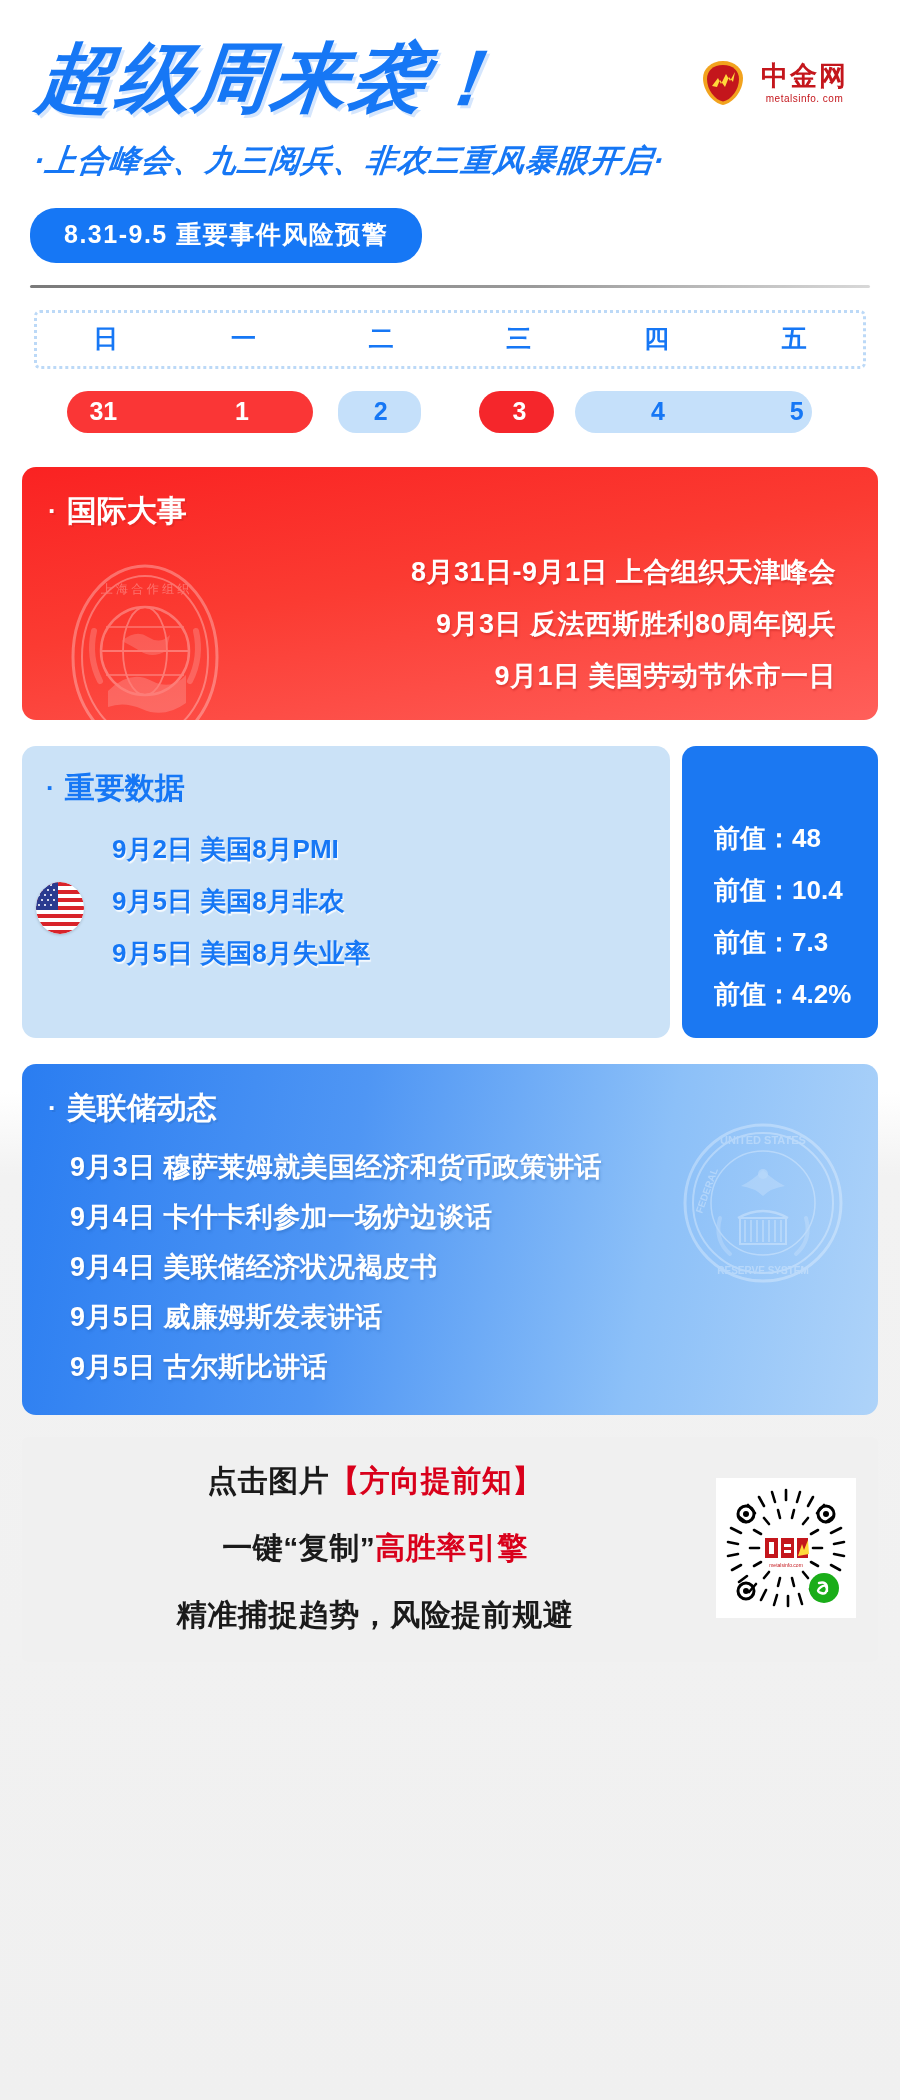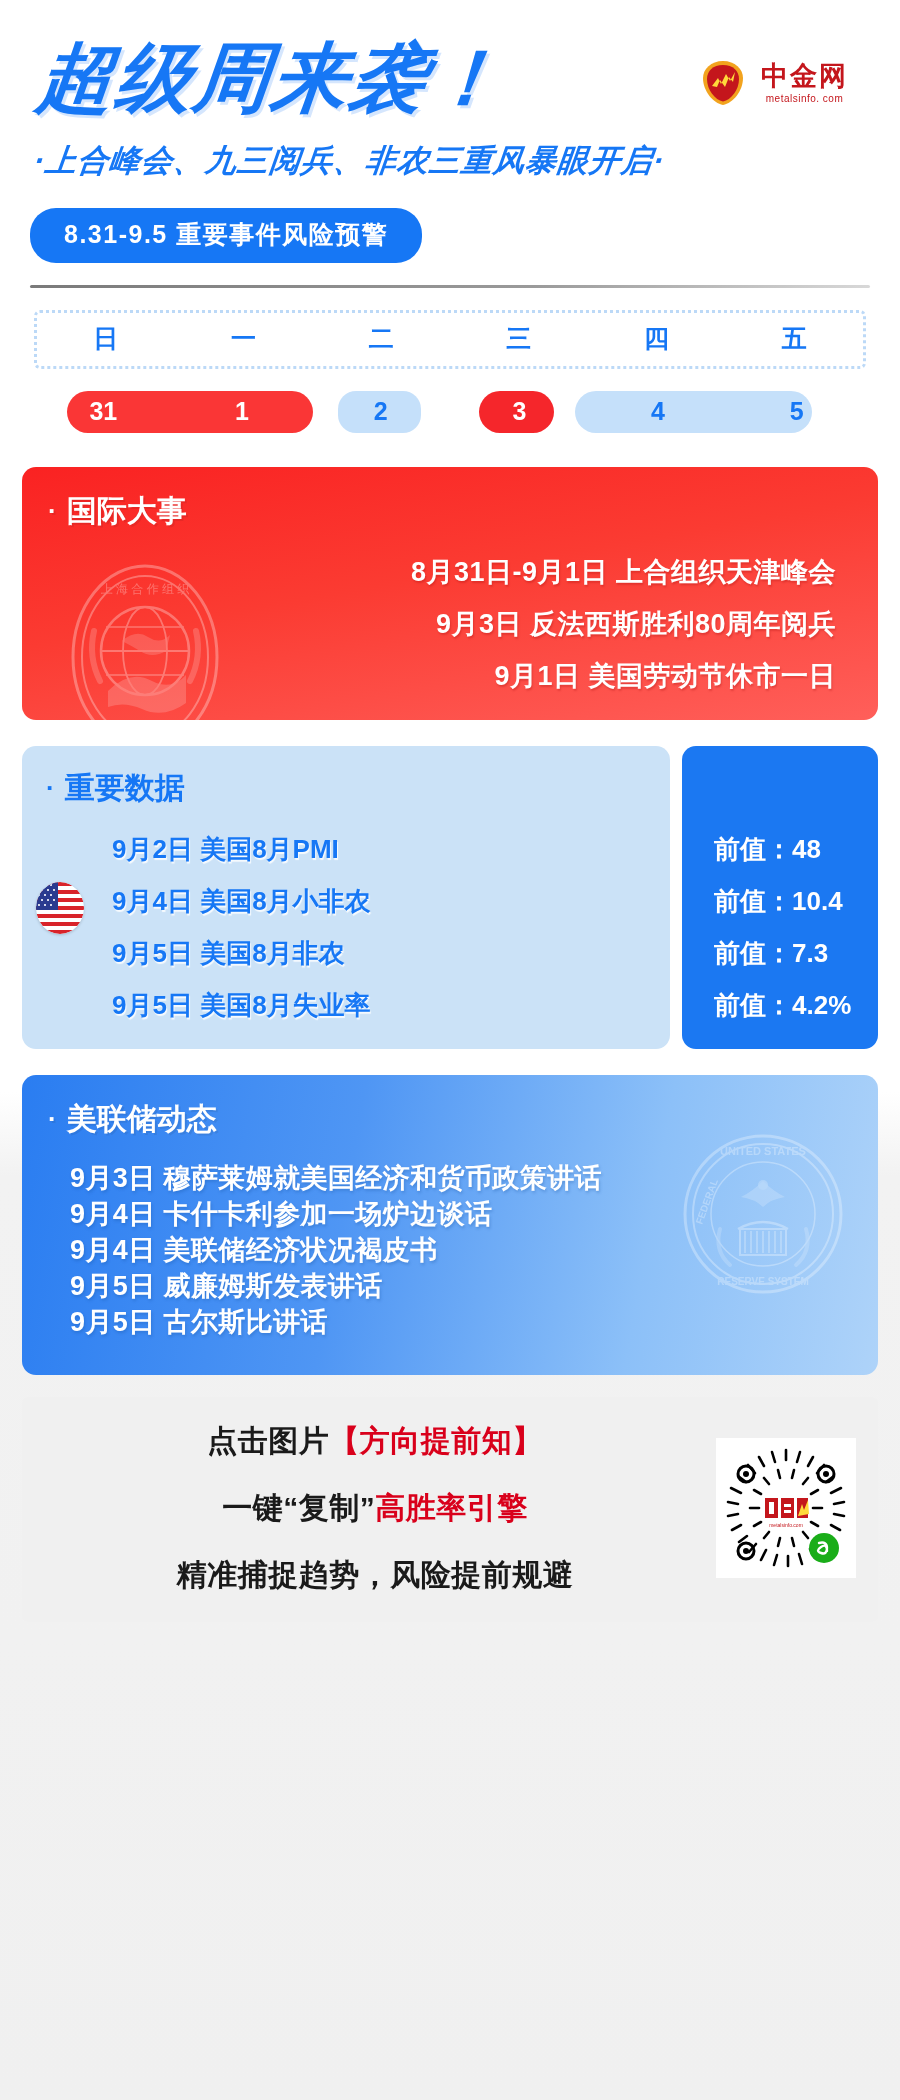--- a/index.html
+++ b/index.html
@@ -235,20 +235,21 @@
   .sec-fed {
     margin-top: 26px;
     background: linear-gradient(100deg, #2a7df1 0%, #4f96f4 38%, #8cc0f8 72%, #aed3f9 100%);
     padding: 24px 26px 30px 26px;
     min-height: 300px;
   }
   .fed-list {
     margin-top: 20px;
     display: flex;
     flex-direction: column;
+    gap: 14px;
     padding-left: 22px;
   }
   .fed-item {
     color: #ffffff;
     font-size: 27px;
     font-weight: 700;
     letter-spacing: 0.4px;
     text-shadow: 1px 2px 3px rgba(20,80,160,0.30);
   }
   .fed-seal {
@@ -415,21 +416,20 @@
               <circle cx="18" cy="18" r="1.1"></circle>
             <circle cx="3" cy="23" r="1.1"></circle>
               <circle cx="9" cy="23" r="1.1"></circle>
               <circle cx="15" cy="23" r="1.1"></circle>
           </g>
         </g>
       </svg>
 
       <div class="data-list">
         <div class="data-item">9月2日 美国8月PMI</div>
-        <div class="data-item">9月4日 美国8月小非农</div>
         <div class="data-item">9月5日 美国8月非农</div>
         <div class="data-item">9月5日 美国8月失业率</div>
       </div>
     </div>
 
     <div class="data-right">
       <div class="prev-list">
         <div class="prev-item">前值：48</div>
         <div class="prev-item">前值：10.4</div>
         <div class="prev-item">前值：7.3</div>

